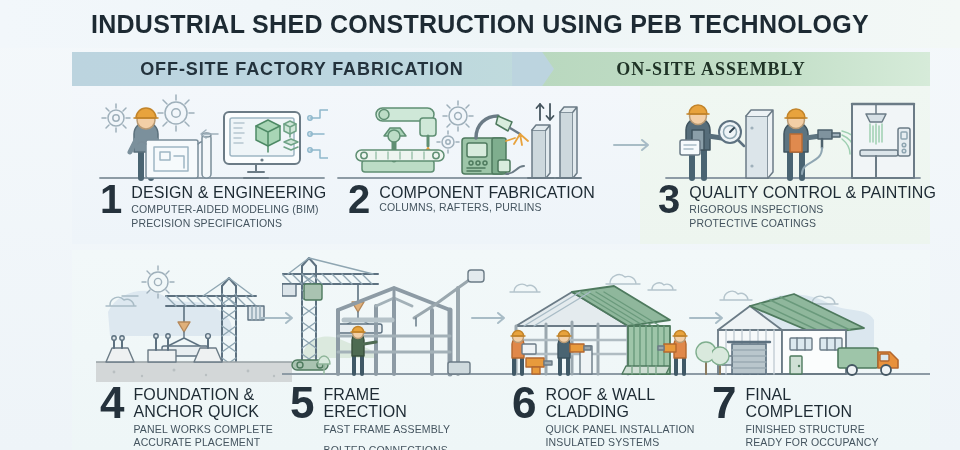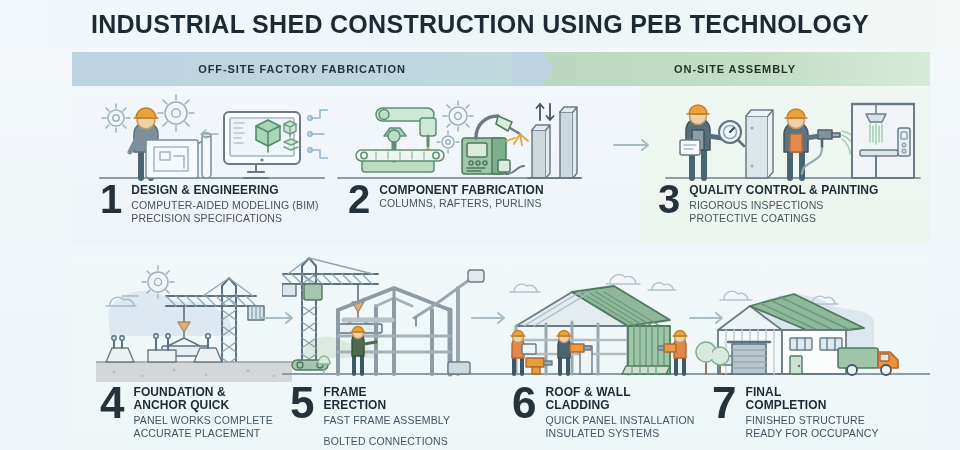--- a/index.html
+++ b/index.html
@@ -18,40 +18,40 @@
   
   .banner{position:absolute;left:72px;top:52px;width:858px;height:34px;}
   .band-l{position:absolute;left:0;top:0;width:468px;height:34px;
           background:linear-gradient(90deg,#bcd4df 0%,#bcd6e0 60%,#c0dbdc 100%);}
   .band-r{position:absolute;left:468px;top:0;width:390px;height:34px;
           background:linear-gradient(90deg,#b9d8bf 0%,#c3dfc8 60%,#d6ebd9 100%);}
   .chev{position:absolute;left:440px;top:0;width:42px;height:34px;
         background:linear-gradient(90deg,#bcd4df,#bcd4df);
         clip-path:polygon(0 0,72% 0,100% 50%,72% 100%,0 100%);}
   .band-label{position:absolute;top:0;height:34px;display:flex;align-items:center;
-              justify-content:center;font-size:11px;font-weight:bold;
+              justify-content:center;font-size:18px;font-weight:bold;
               letter-spacing:.9px;color:#23323c;white-space:nowrap;}
   .band-label.l{left:0;width:460px;}
-  .band-label.r{left:468px;width:390px;color:#1f3326;}
+  .band-label.r{left:444px;width:390px;color:#1f3326;font-family:Liberation Serif, serif;}
 
   
   .row1{position:absolute;left:72px;top:86px;width:858px;height:158px;}
   .p1{position:absolute;left:0;top:0;width:568px;height:158px;
       background:linear-gradient(180deg,#f3f7fb 0%,#eef4f9 100%);}
   .p2{position:absolute;left:568px;top:0;width:290px;height:158px;
       background:linear-gradient(180deg,#f0f7f2 0%,#edf5ef 100%);}
   .row2{position:absolute;left:72px;top:250px;width:858px;height:200px;
         background:linear-gradient(180deg,#f2f8f9 0%,#eef6f7 100%);}
 
   
   .step{position:absolute;display:flex;align-items:flex-start;}
   .num{font-size:40px;font-weight:bold;color:#25323c;line-height:.88;
        margin-right:9px;flex:0 0 auto;}
   .txt{padding-top:2px;}
-  .st-title{font-size:12px;font-weight:bold;color:#1d2a33;letter-spacing:.1px;
+  .st-title{font-size:16px;font-weight:normal;color:#1d2a33;letter-spacing:.1px;
             line-height:1.08;white-space:nowrap;}
   .st-sub{font-size:10.5px;color:#44545f;letter-spacing:.15px;line-height:1.28;
           margin-top:2px;white-space:nowrap;}
 
   
   .scene{position:absolute;overflow:hidden;}
   .arrow{position:absolute;}
 
   .clip-right{overflow:hidden;}
 </style>

